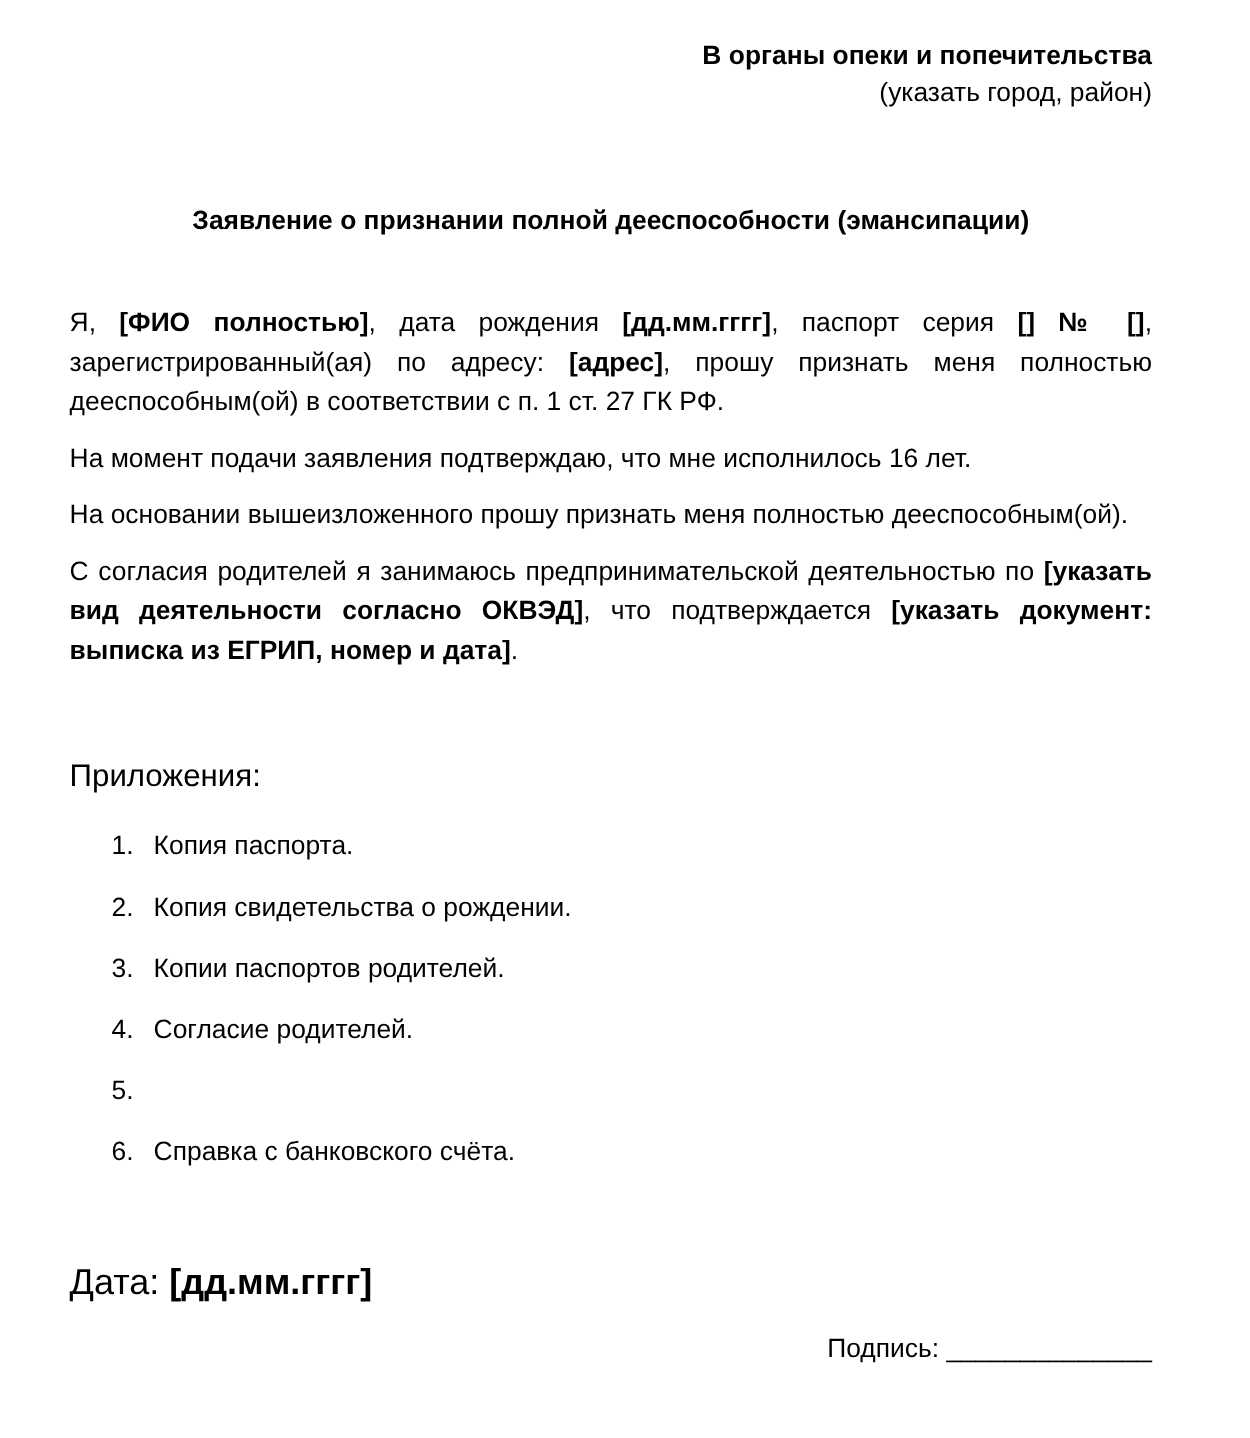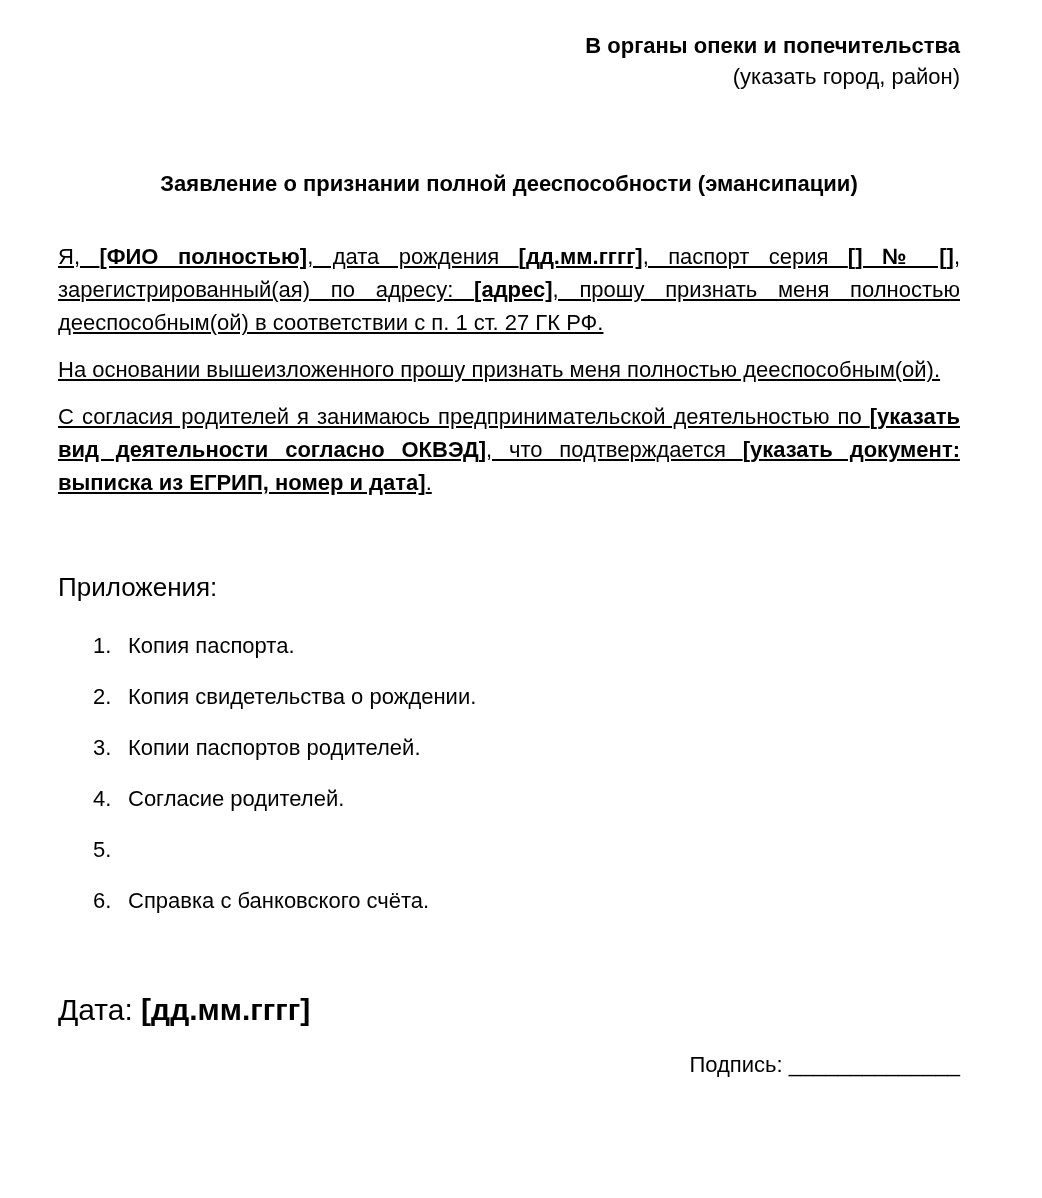--- a/index.html
+++ b/index.html
@@ -29,22 +29,21 @@
     font-weight: bold;
   }
   .doc-title {
     margin-top: 75px;
     text-align: center;
     font-weight: bold;
     font-size: 22px;
     line-height: 33px;
   }
   .body-text {
-    margin-top: 40px;
-    text-decoration: underline;
+    margin-top: 52px;
   }
   .body-text p {
     margin: 0 0 14px 0;
     font-size: 22px;
     line-height: 33px;
     text-align: justify;
   }
   .body-text p span.b {
     font-weight: bold;
   }
@@ -89,20 +88,21 @@
 
   <div class="doc-header">
     <div class="recipient">В органы опеки и попечительства</div>
     <div class="recipient-hint">(указать город, район)</div>
   </div>
 
   <div class="doc-title">Заявление о признании полной дееспособности (эмансипации)</div>
 
   <div class="body-text">
     <p><span>Я, </span><span class="b">[ФИО полностью]</span><span>, дата рождения </span><span class="b">[дд.мм.гггг]</span><span>, паспорт серия </span><span class="b">[] № []</span><span>, зарегистрированный(ая) по адресу: </span><span class="b">[адрес]</span><span>, прошу признать меня полностью дееспособным(ой) в соответствии с п. 1 ст. 27 ГК РФ.</span></p>
+    <p><span>На момент подачи заявления подтверждаю, что мне исполнилось 16 лет.</span></p>
     <p><span>На основании вышеизложенного прошу признать меня полностью дееспособным(ой).</span></p>
     <p><span>С согласия родителей я занимаюсь предпринимательской деятельностью по </span><span class="b">[указать вид деятельности согласно ОКВЭД]</span><span>, что подтверждается </span><span class="b">[указать документ: выписка из ЕГРИП, номер и дата]</span><span>.</span></p>
   </div>
 
   <div class="attachments-heading">Приложения:</div>
 
   <div class="attachments-list">
     <div class="attachment-item">
       <span class="num">1.</span>
       <span class="txt">Копия паспорта.</span>

